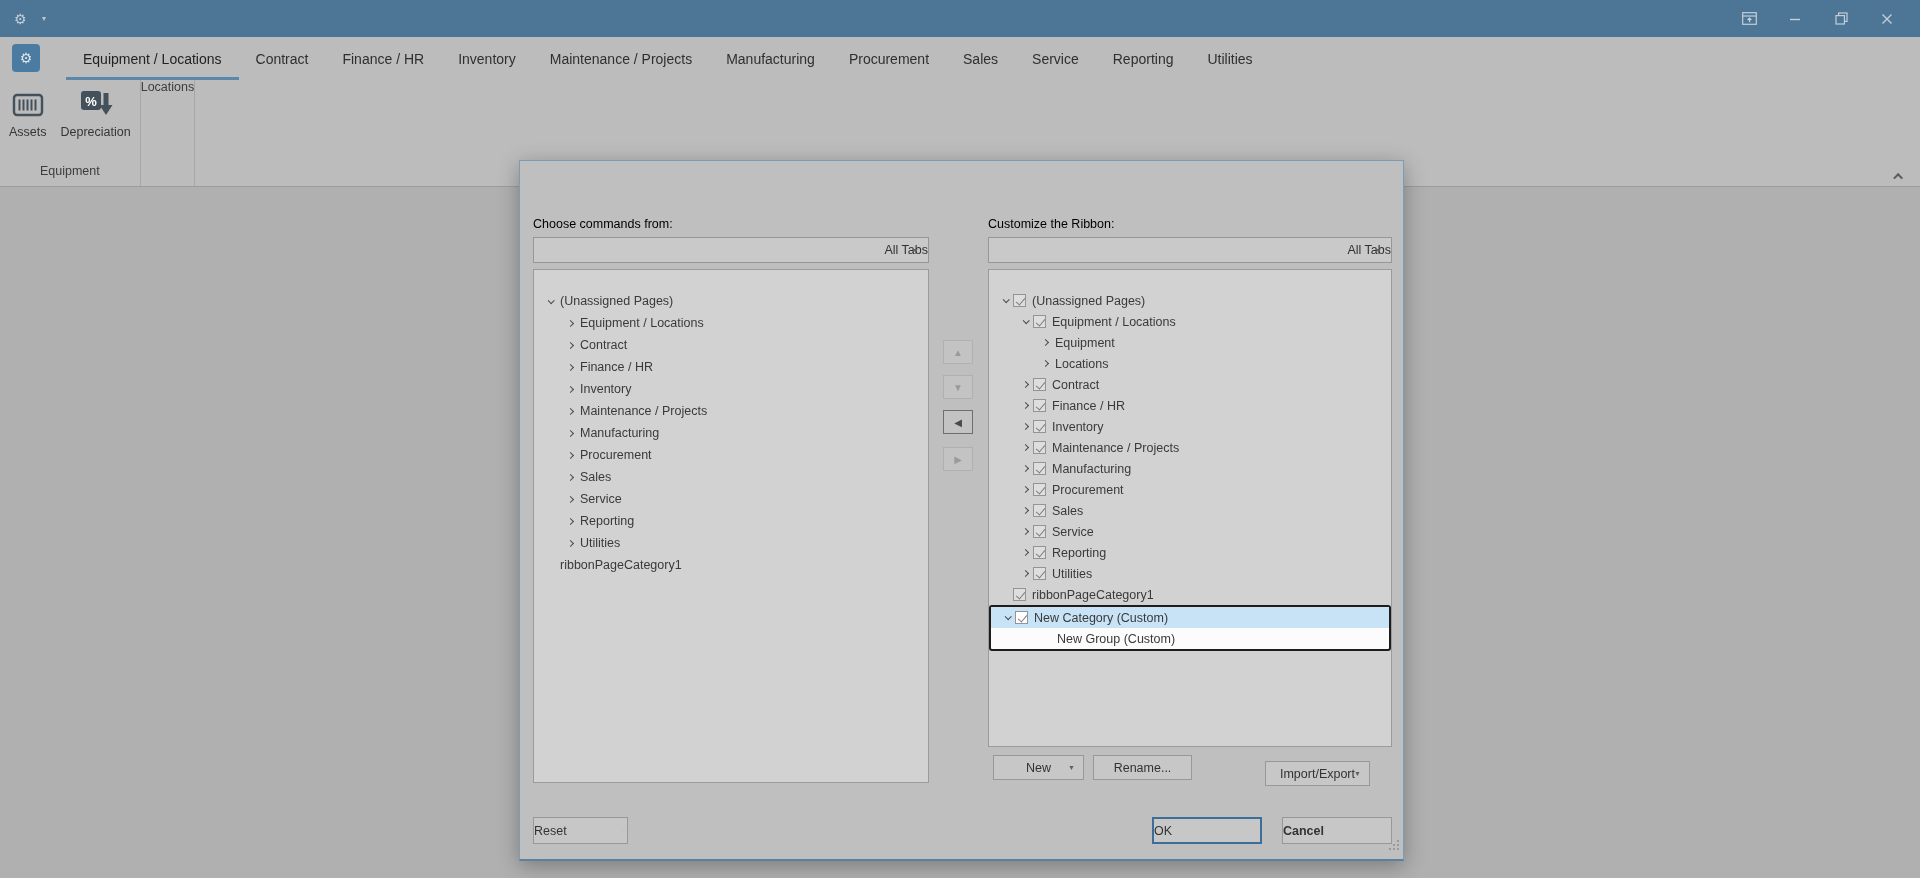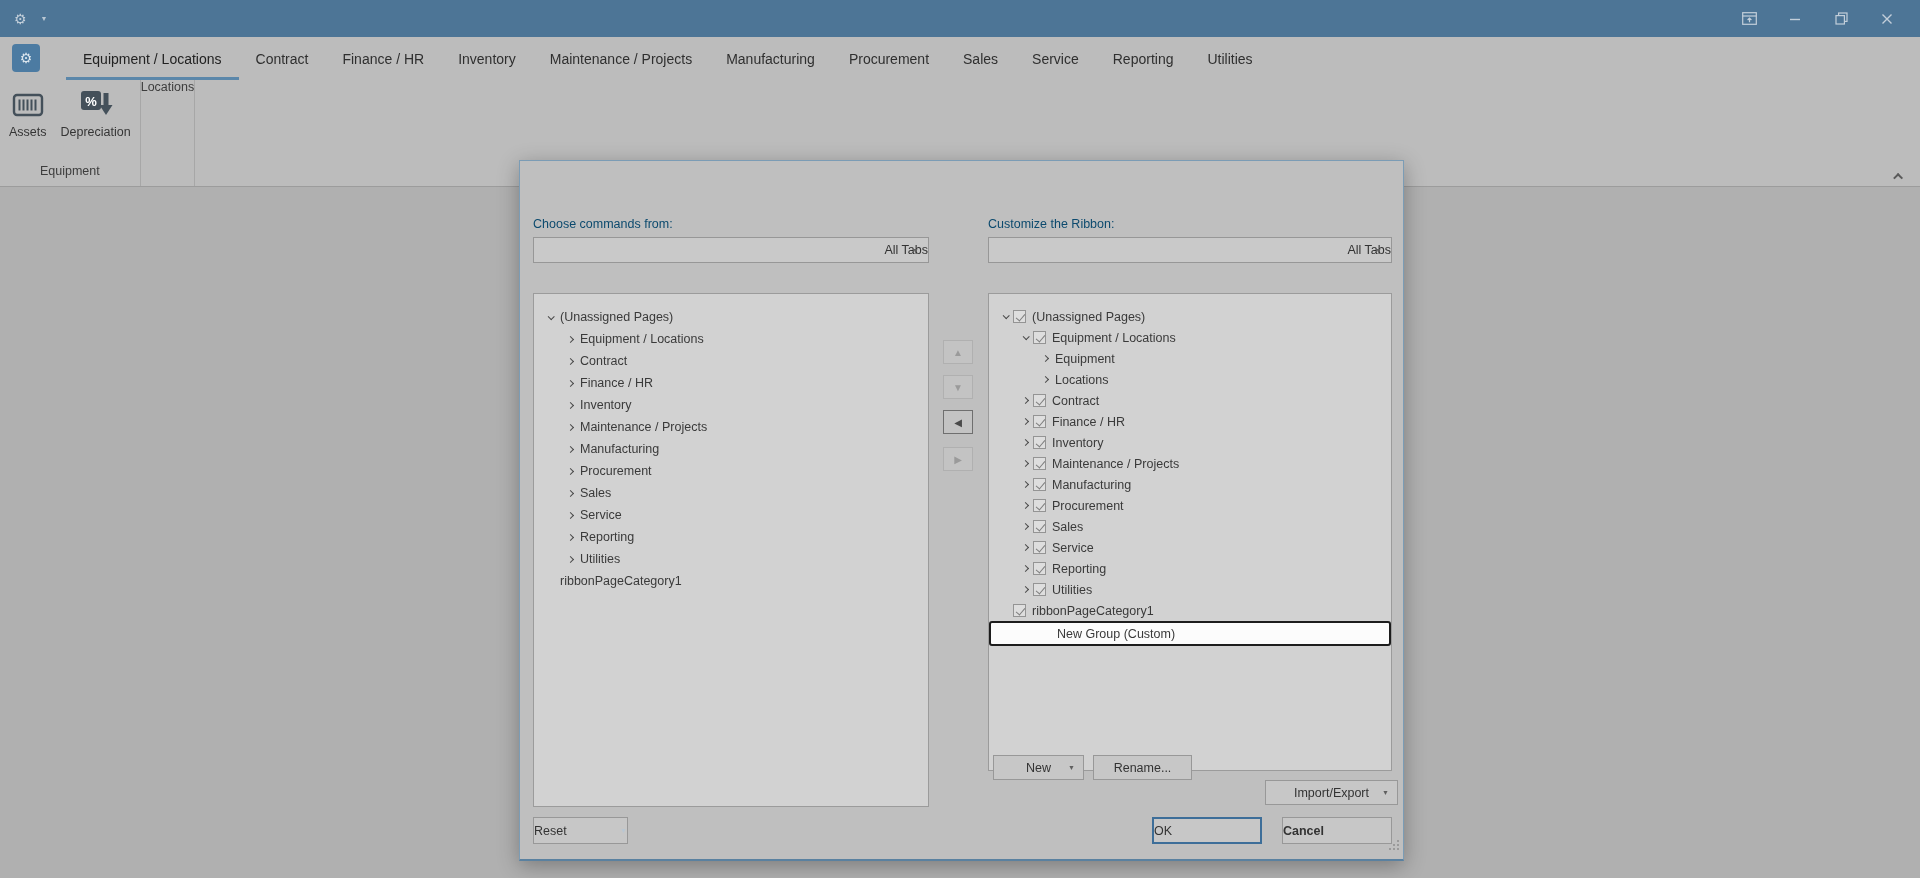--- a/index.html
+++ b/index.html
@@ -38,25 +38,25 @@
   #canvas { position:absolute; left:0; top:188px; width:1920px; height:690px; background:#b0b0b0; }
 
   
   #dialog { position:absolute; left:519px; top:160px; width:885px; height:701px; background:#bfbfbf; border:1px solid #7b9cb5; border-bottom:2px solid #5a81a0; box-shadow:0 5px 20px rgba(0,0,0,.3); }
   #dlg-titlebar { position:absolute; left:0; top:0; right:0; height:36px; display:flex; align-items:center; padding-left:11px; }
   #dlg-icon { width:16px; height:16px; background:linear-gradient(135deg,#c57b45 0 46%,#474747 46% 100%); border-radius:1px; }
   #dlg-title { margin-left:9px; font-size:13px; color:#333; }
   .dlg-winbtns { margin-left:auto; display:flex; margin-right:6px; }
   .dlg-winbtn { width:44px; height:28px; display:flex; align-items:center; justify-content:center; color:#4f4f4f; }
 
-  .dlg-label { position:absolute; font-size:12.5px; color:#0c4a6e; }
+  .dlg-label { position:absolute; font-size:12.5px; color:#000000; }
   .combo { position:absolute; height:26px; background:#c9c9c9; border:1px solid #979797; display:flex; align-items:center; padding-left:0; font-size:12.5px; color:#333;justify-content:flex-end; }
   .combo .caret { position:absolute; right:9px; color:#5f5f5f; }
 
-  .tree { position:absolute; background:#d2d2d2; border:1px solid #9b9b9b; overflow:hidden; padding-top:12px;margin-top:24px; }
+  .tree { position:absolute; background:#d2d2d2; border:1px solid #9b9b9b; overflow:hidden; padding-top:20px; }
   .trow { display:flex; align-items:center; font-size:12.5px; color:#3a3a3a; }
   #left-tree .trow { height:22px; }
   #right-tree .trow { height:21px; }
   .expander { width:16px; display:inline-flex; align-items:center; justify-content:center; flex:none; }
   .chev { display:inline-block; width:5px; height:5px; border-right:1.6px solid #4a4a4a; border-bottom:1.6px solid #4a4a4a; }
   .expander.collapsed .chev { transform:rotate(-45deg); }
   .expander.expanded .chev { transform:rotate(45deg) translateY(-1px); }
   .cbx { width:13px; height:13px; border:1px solid #949494; background:#dedede; position:relative; margin-right:4px; flex:none; }
   .cbx.checked::after { content:''; position:absolute; left:3.5px; top:0.5px; width:4px; height:8px; border-right:1.6px solid #7e7e7e; border-bottom:1.6px solid #7e7e7e; transform:rotate(40deg); }
   .tlabel { margin-left:2px; white-space:nowrap; }
@@ -358,20 +358,27 @@
         </span>
         <span class="cbx checked"></span>
         <span class="tlabel">Utilities</span>
       </div>
       <div class="trow" style="padding-left: 8px;">
         <span class="expander none"></span>
         <span class="cbx checked"></span>
         <span class="tlabel">ribbonPageCategory1</span>
       </div>
       <div class="selframe">
+        <div class="trow sel" style="padding-left: 8px;">
+          <span class="expander expanded">
+            <i class="chev"></i>
+          </span>
+          <span class="cbx checked"></span>
+          <span class="tlabel">New Category (Custom)</span>
+        </div>
         <div class="trow" style="padding-left: 48px; align-items: center;">
           <span class="expander none"></span>
           <span class="tlabel">New Group (Custom)</span>
         </div>
       </div>
     </div>
 
   <div id="right-btns"></div>
 
   <div class="footer-btn" id="reset-btn" style="left:13px; top:656px; width:95px;">
@@ -409,17 +416,17 @@
     <div class="xfer" style="left: 423px; top: 286px;">
       <span>▶</span>
     </div>
     <div class="dbtn" style="left: 473px; top: 594px; width: 91px;">
       <span>New</span>
       <span class="caret">▼</span>
     </div>
     <div class="dbtn" style="left: 573px; top: 594px; width: 99px;">
       <span>Rename...</span>
     </div>
-    <div class="dbtn" style="left: 745px; top: 619px; width: 133px;">
+    <div class="dbtn" style="left: 745px; top: 600px; width: 105px;">
       <span>Import/Export</span>
       <span class="caret">▼</span>
     </div>
   </div>
 
 </body></html>

